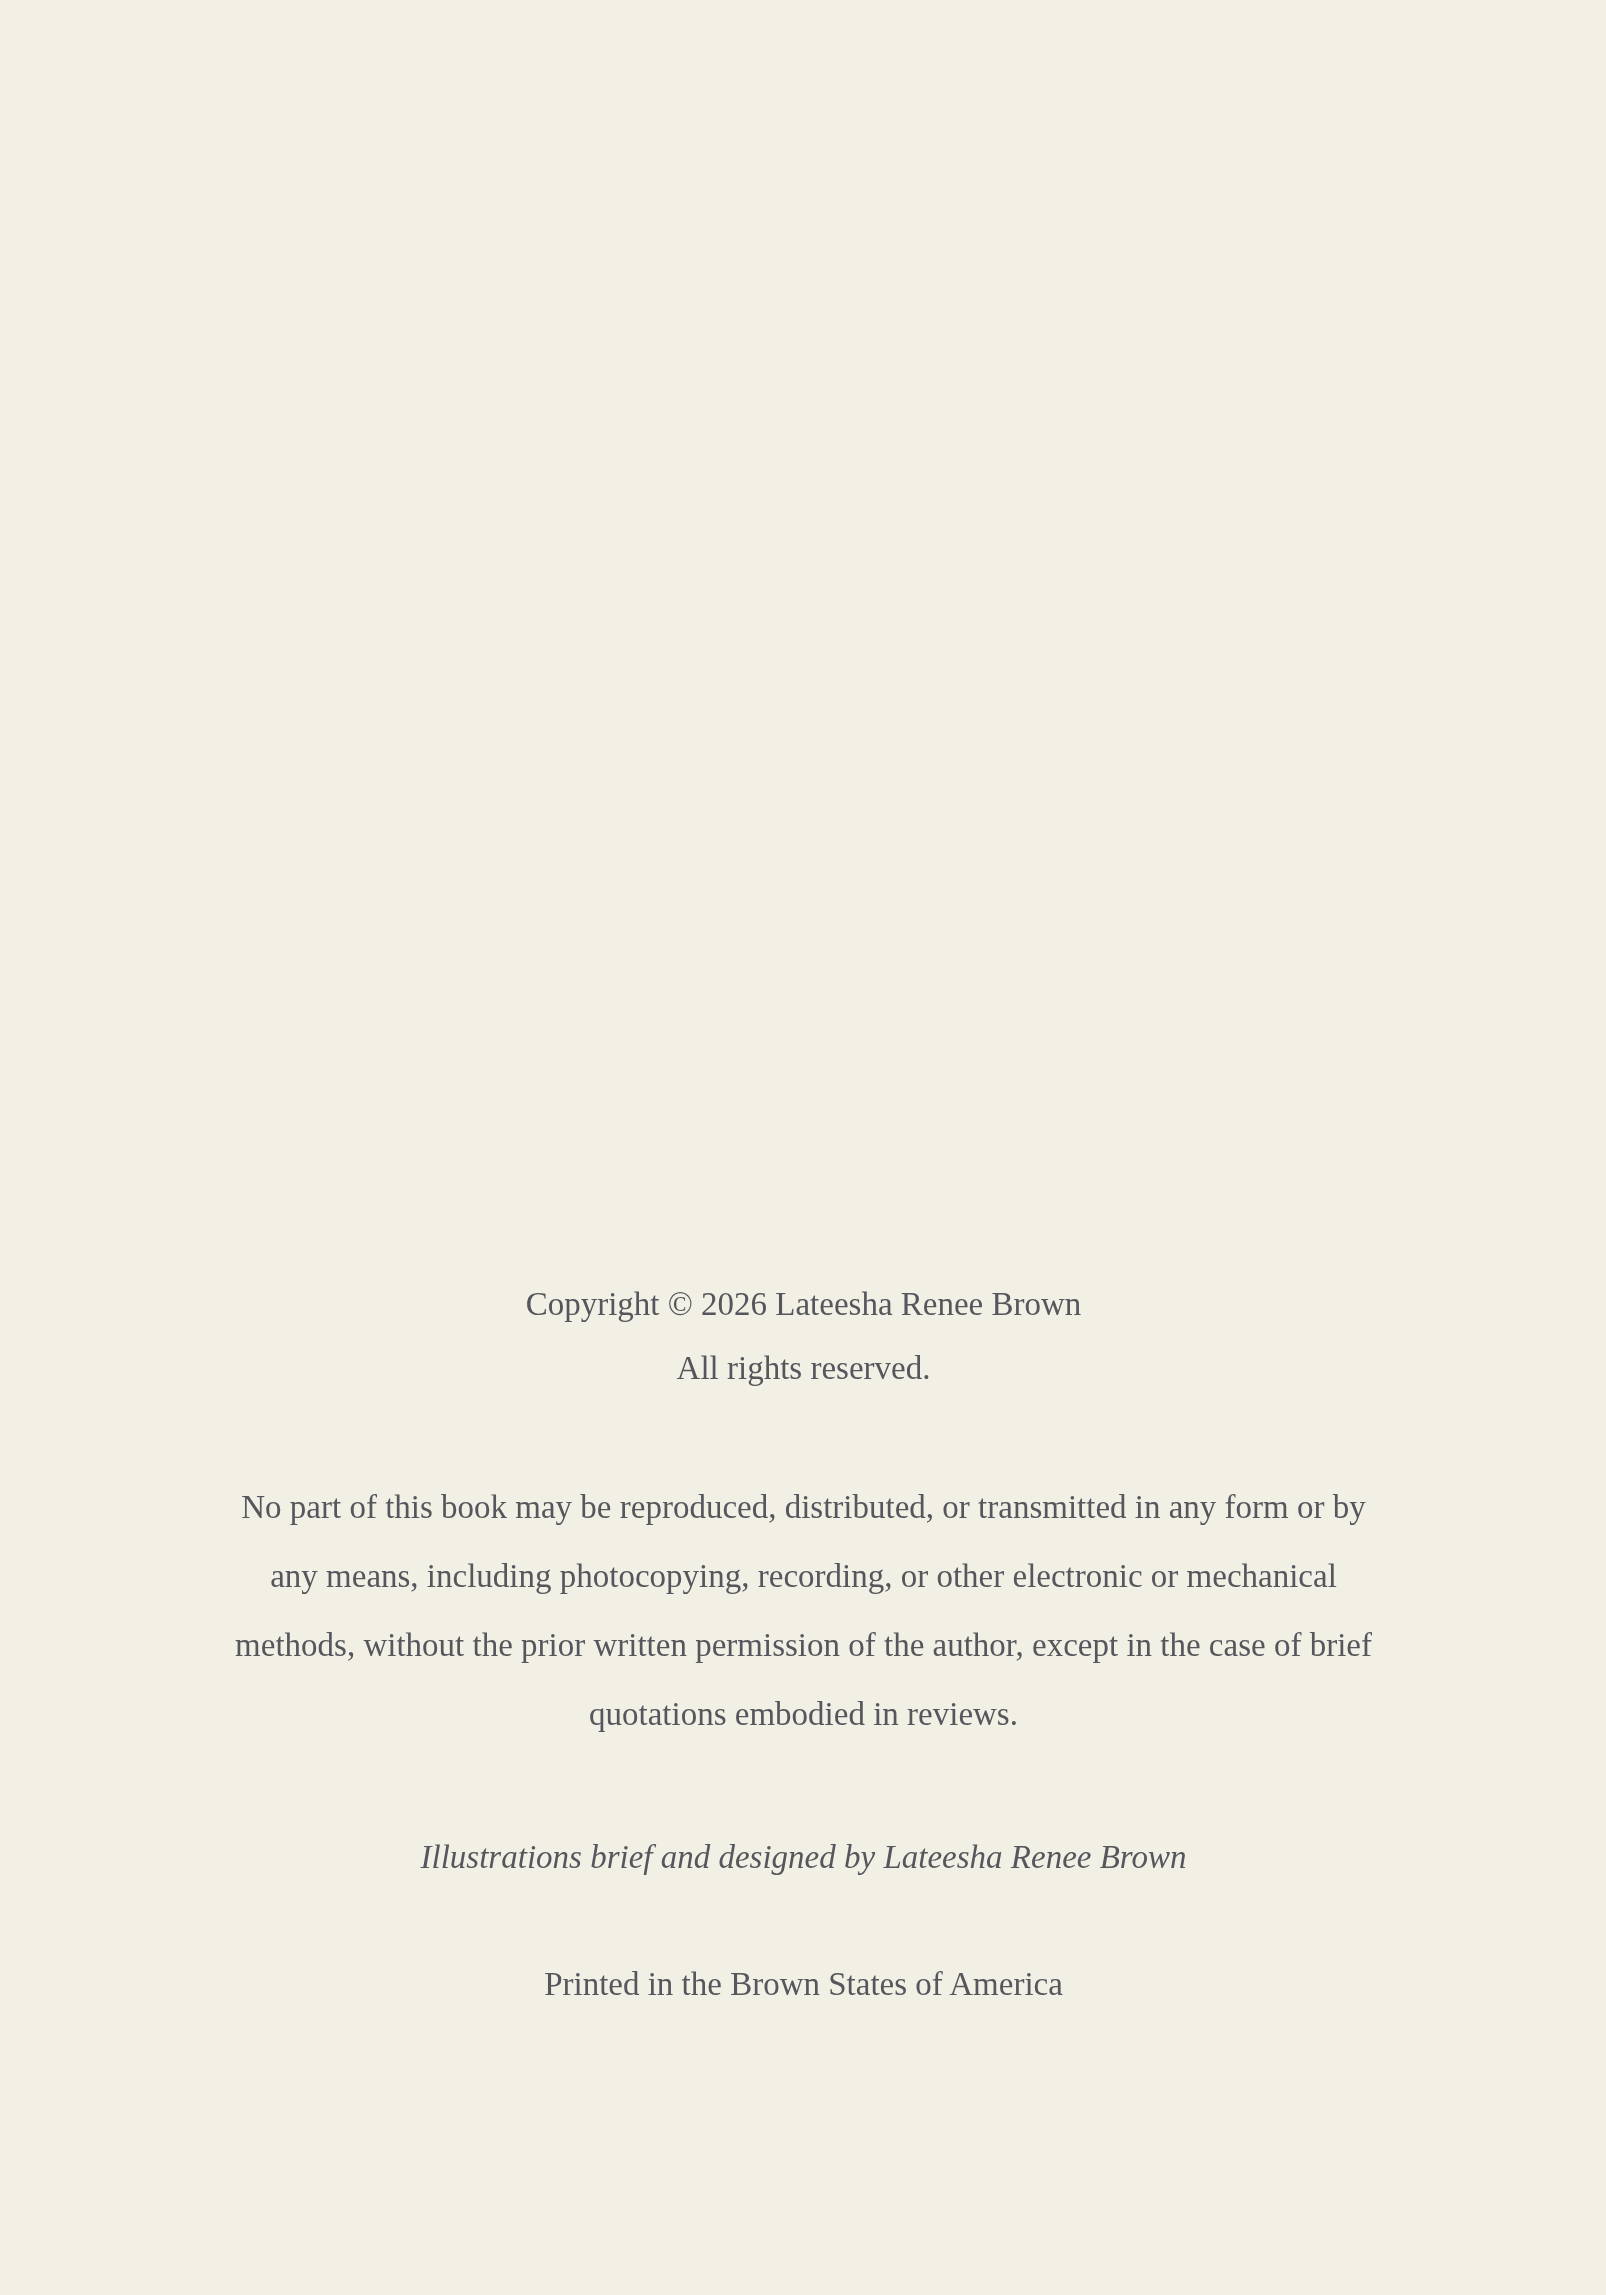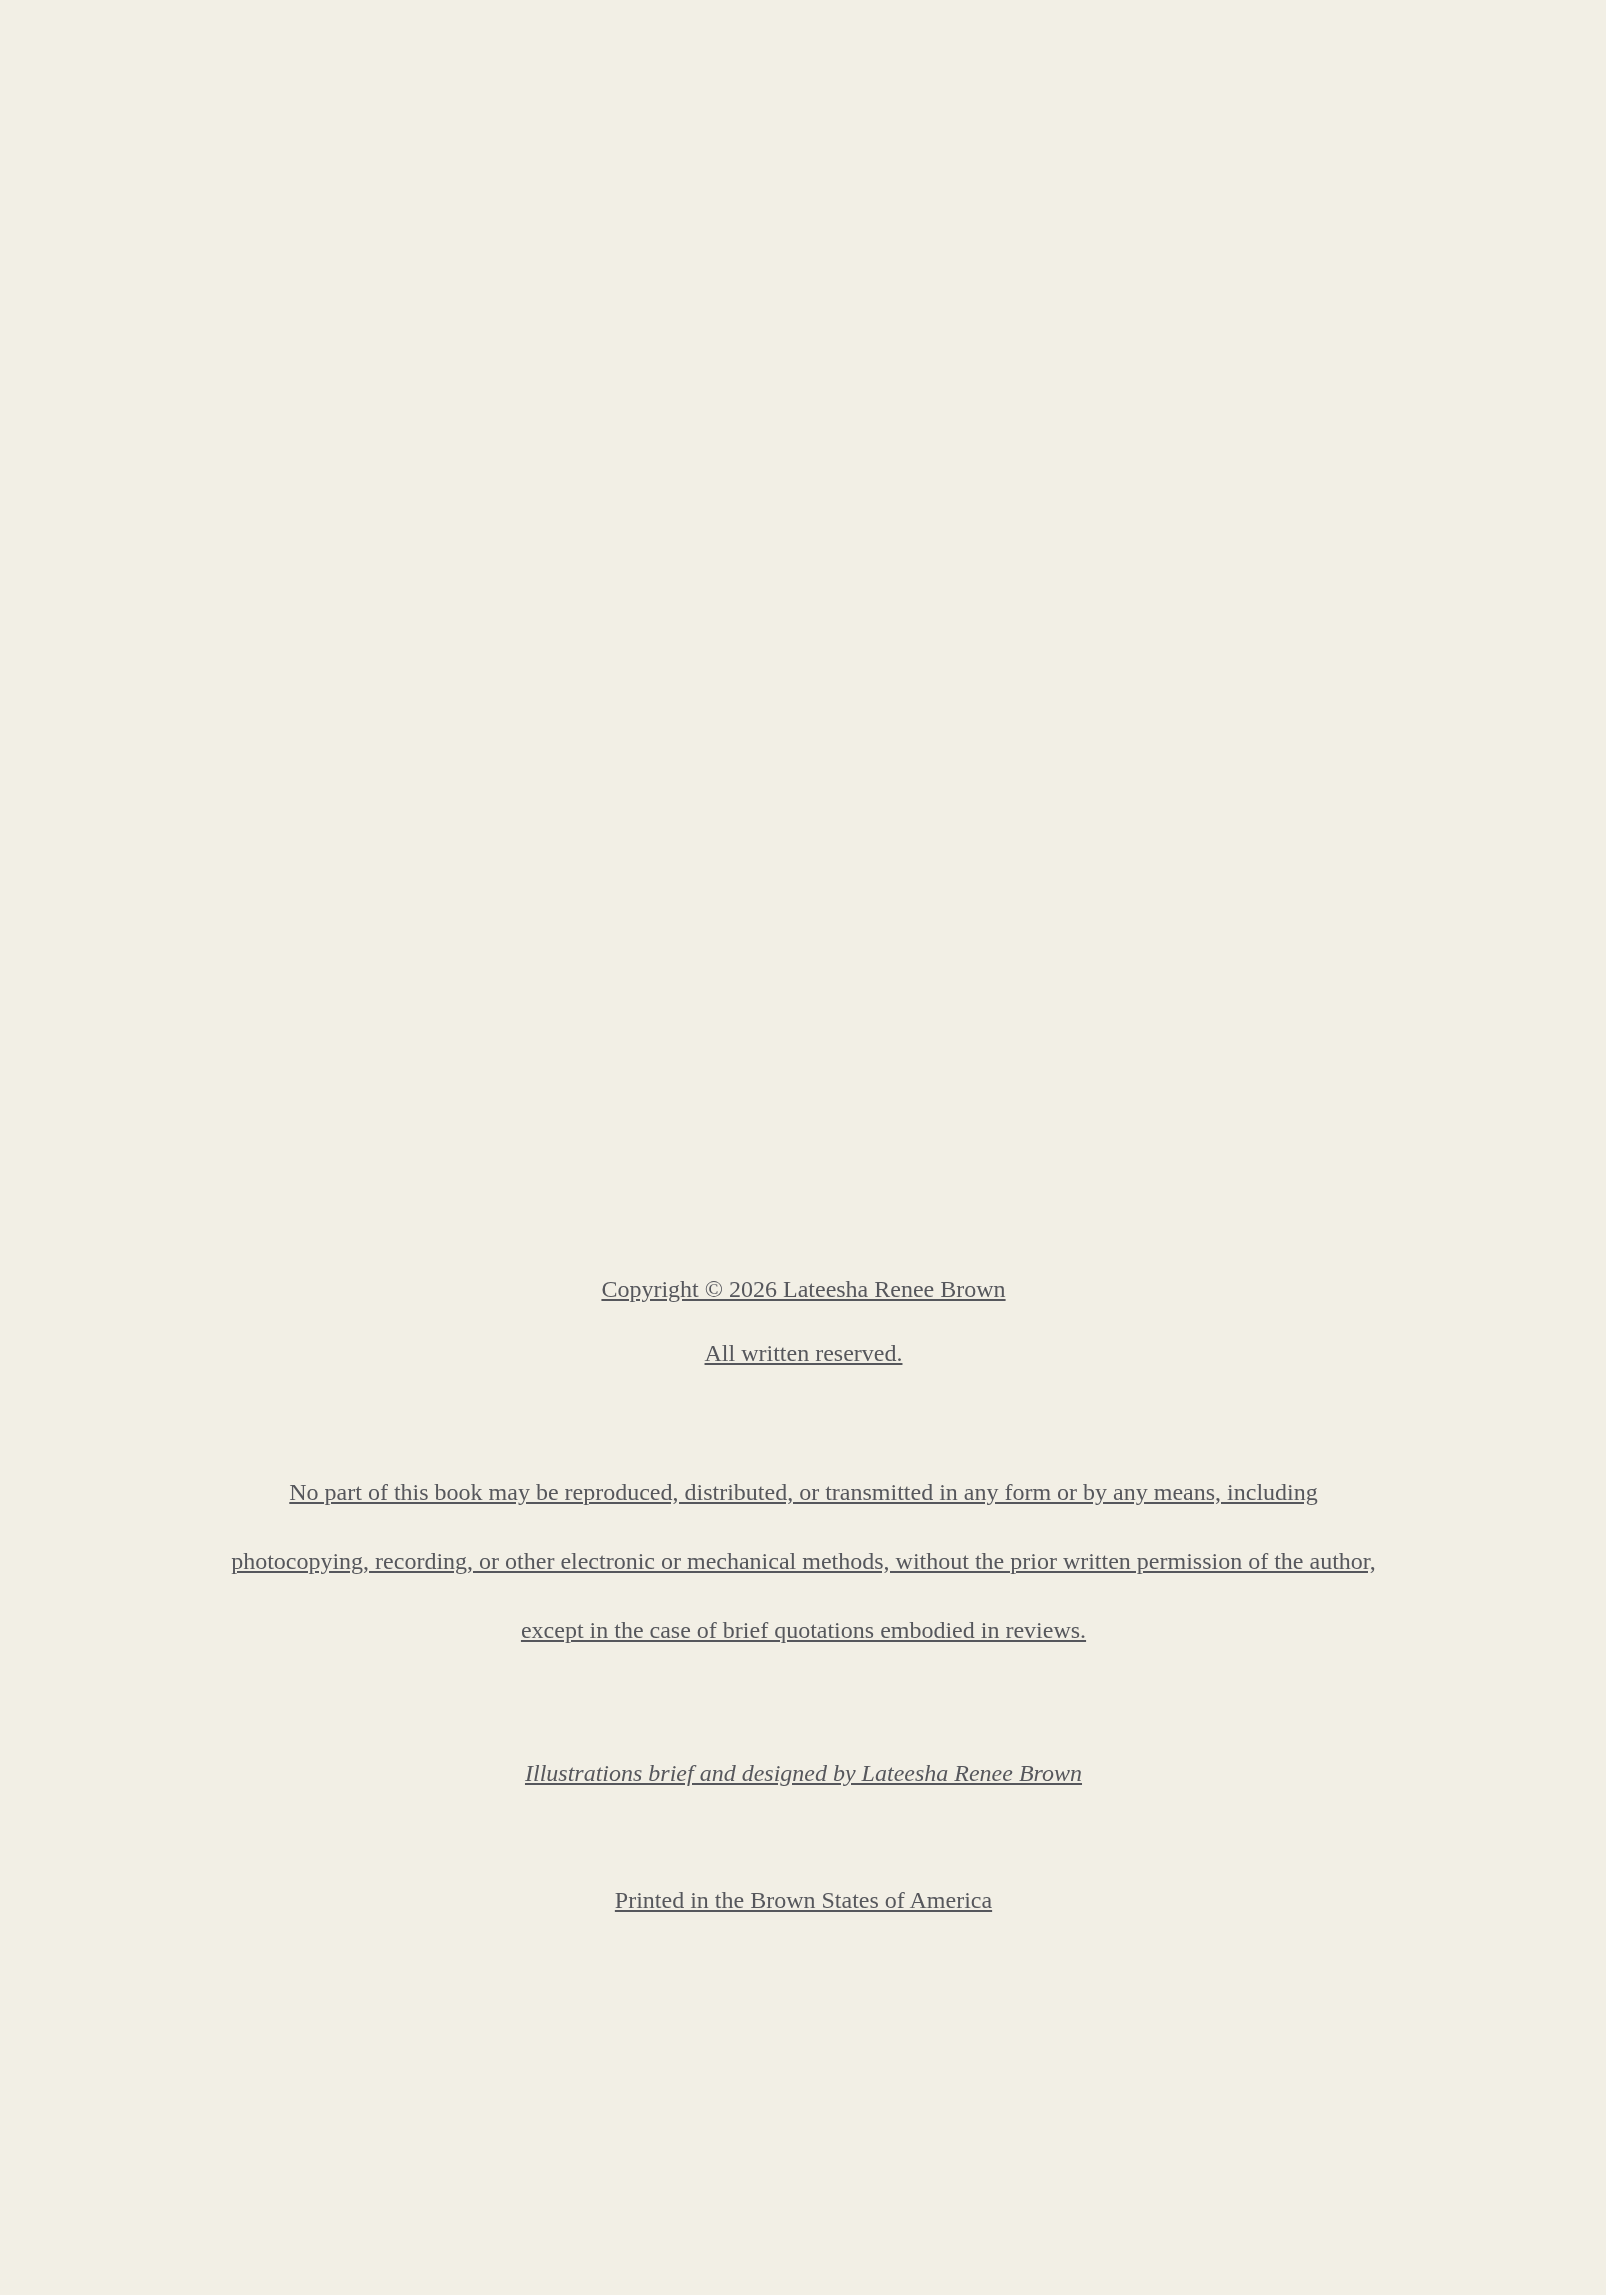--- a/index.html
+++ b/index.html
@@ -16,23 +16,22 @@
   }
   .copyright-block {
     position: absolute;
     top: 1270px;
     left: 0;
     width: 1607px;
     text-align: center;
     color: var(--page-fg, #56575c);
   }
   .copyright-block p {
-    margin: 0 auto;
-    font-size: 24px;
-    text-decoration: underline;
+    margin: 15px auto;
+    font-size: 33px;
   }
   .line {
     line-height: 38px;
   }
   .rights-line {
     margin-top: 25.5px !important;
   }
   .permissions-notice {
     margin-top: 86px !important;
     max-width: 1156px;
@@ -44,18 +43,18 @@
   }
   .printed-line {
     margin-top: 89px !important;
   }
 </style>
 </head>
 <body>
 
 <div class="copyright-block">
   <p class="line copyright-line">Copyright © 2026 Lateesha Renee Brown</p>
-  <p class="line rights-line">All written reserved.</p>
+  <p class="line rights-line">All rights reserved.</p>
   <p class="permissions-notice">No part of this book may be reproduced, distributed, or transmitted in any form or by any means, including photocopying, recording, or other electronic or mechanical methods, without the prior written permission of the author, except in the case of brief quotations embodied in reviews.</p>
   <p class="line illustration-credit">Illustrations brief and designed by Lateesha Renee Brown</p>
   <p class="line printed-line">Printed in the Brown States of America</p>
 </div>
 
 
 </body></html>

